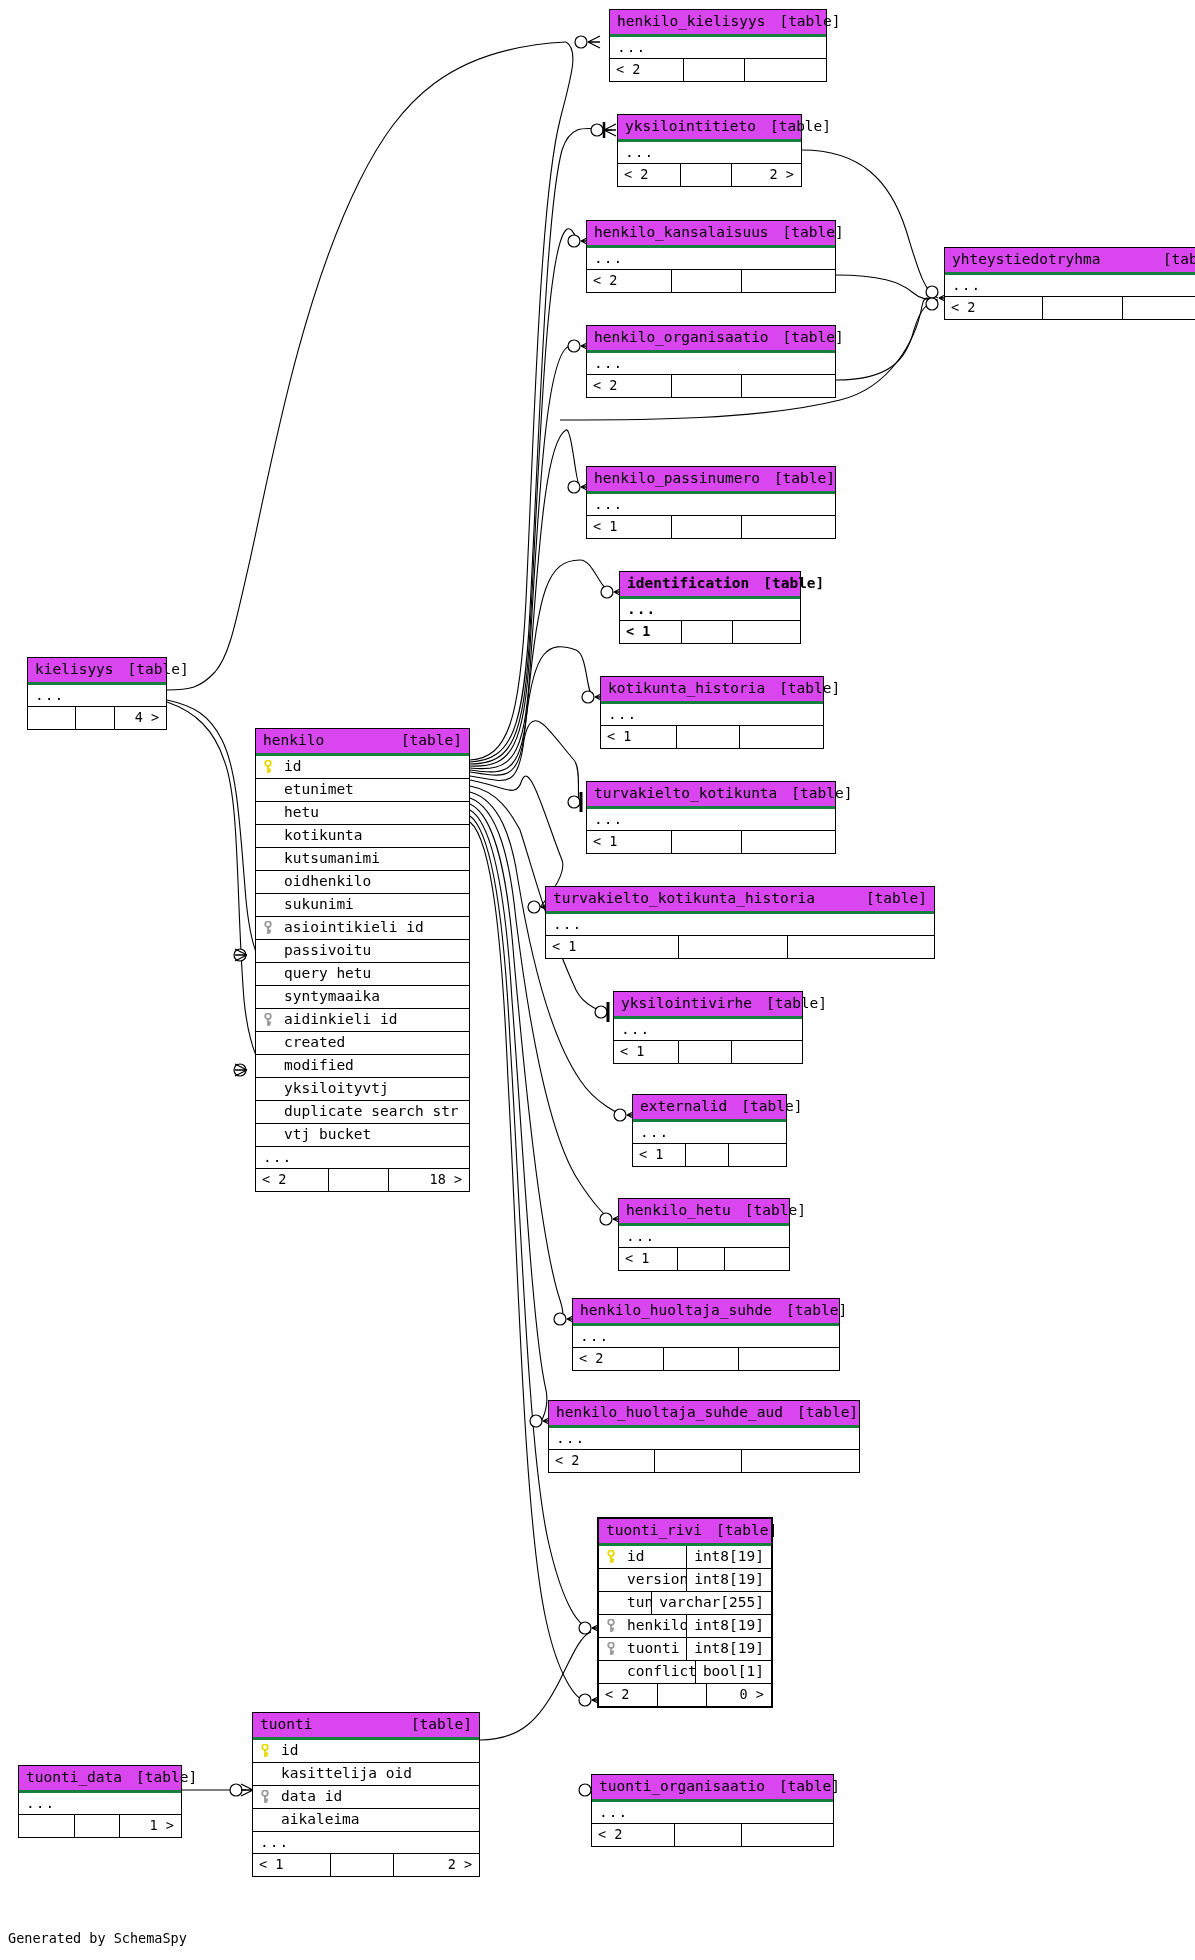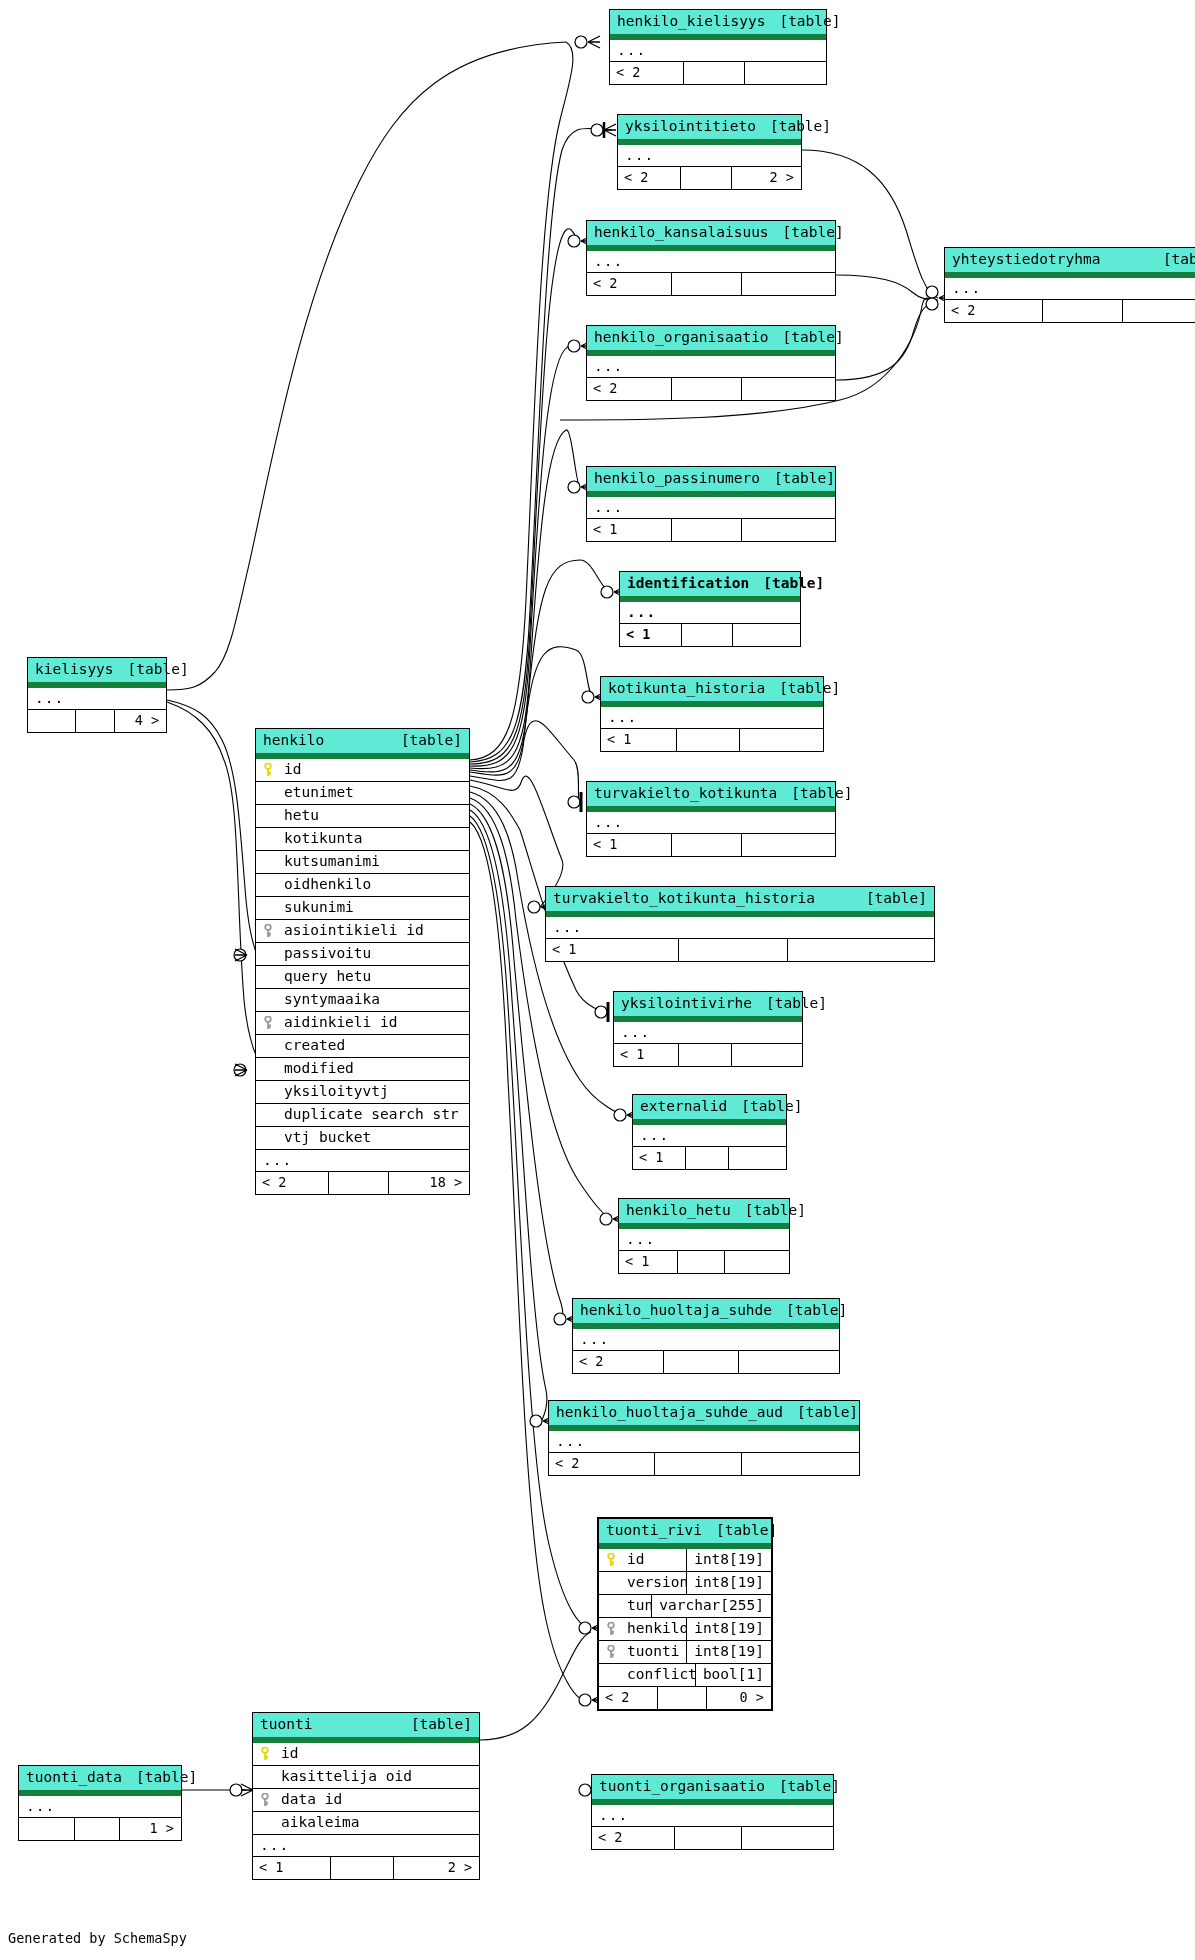--- a/index.html
+++ b/index.html
@@ -35,22 +35,22 @@
     font-size: 14.5px;
     line-height: 1;
   }
   .tbl.focus {
     border: 2px solid #000000;
   }
   .tbl-head {
     display: flex;
     justify-content: space-between;
     align-items: center;
-    background: #5eead4;
-    border-bottom: 6px solid #15803d;
+    background: #d946ef;
+    border-bottom: 3px solid #15803d;
     padding: 4px 7px 5px 7px;
     white-space: nowrap;
     gap: 14px;
   }
   .tbl-name { letter-spacing: 0px; }
   .tbl-kind { letter-spacing: 0px; }
   .col-row {
     display: flex;
     align-items: center;
     border-bottom: 1px solid #000000;

